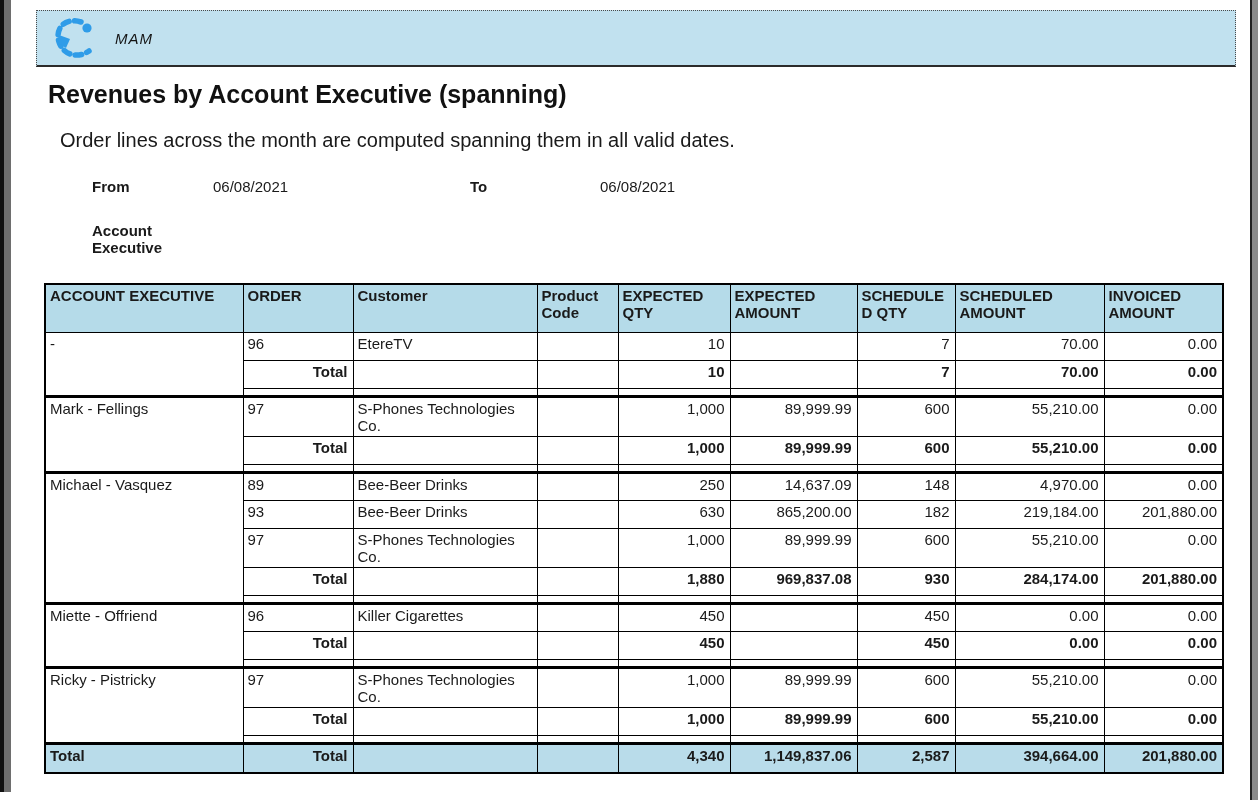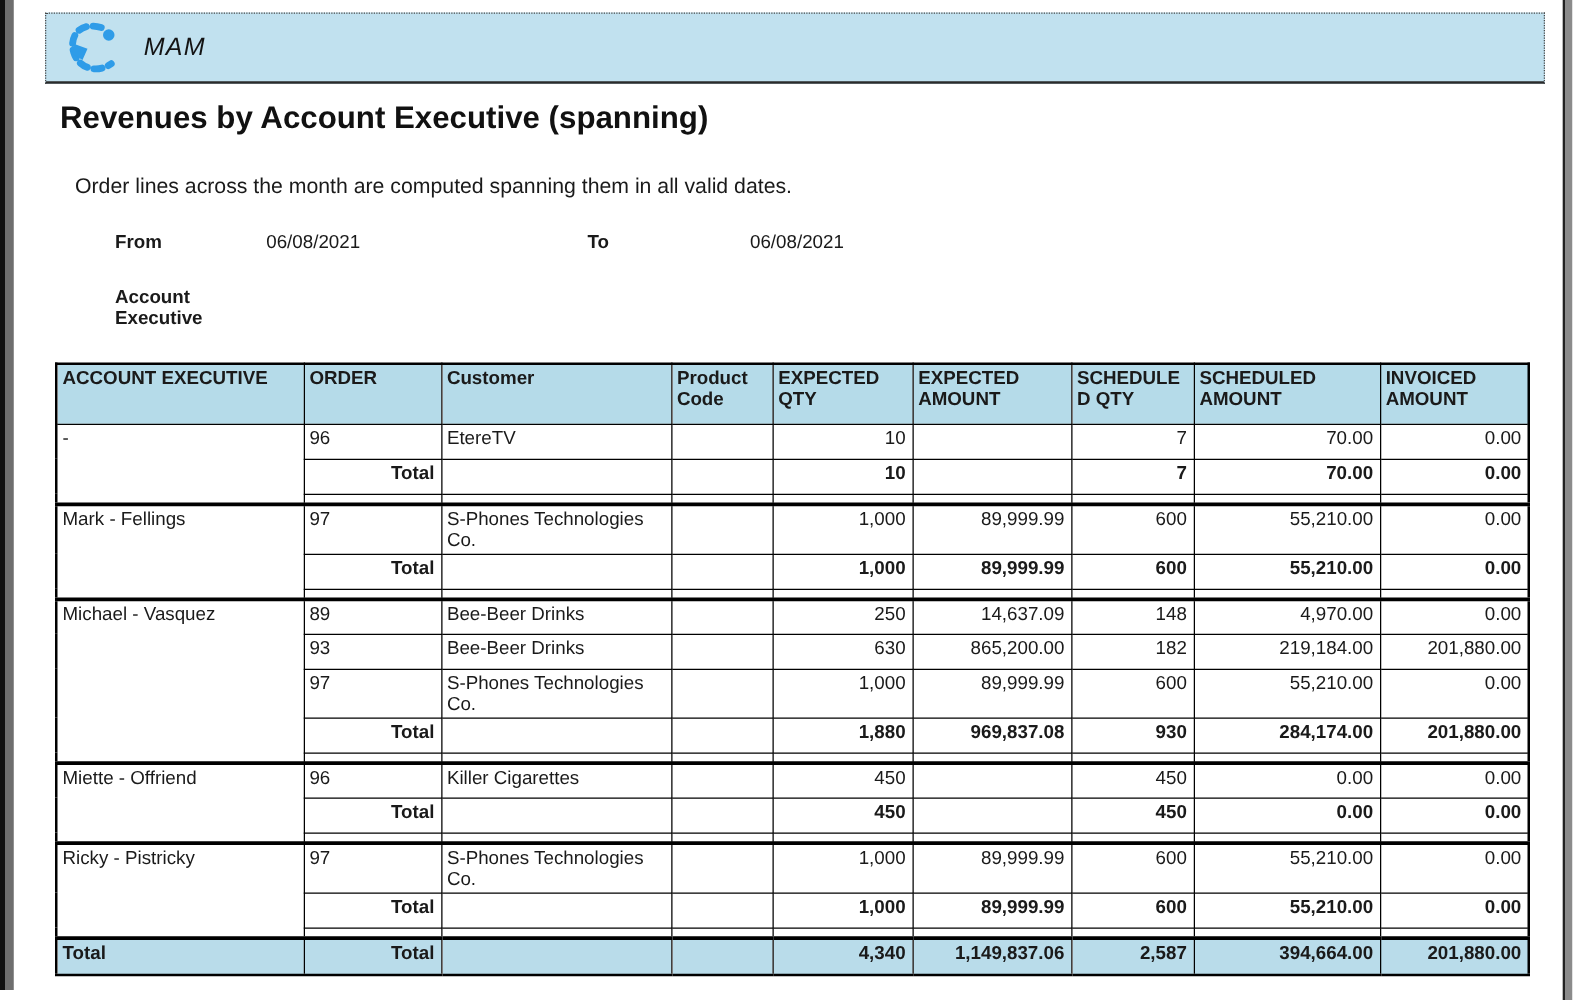--- a/index.html
+++ b/index.html
@@ -26,29 +26,29 @@
   .banner {
     margin: 10px 14px 0 21px;
     height: 57px;
     background: #c1e1ef;
     border: 1px dotted #4a4a4a;
     border-bottom: 2px solid #2b2b2b;
     display: flex; align-items: center;
     padding-left: 14px;
   }
   .logo { width: 46px; height: 46px; margin-right: 18px; }
-  .brand { font-style: italic; font-size: 20px; color: #141414; letter-spacing: 1px; }
+  .brand { font-style: italic; font-size: 15px; color: #141414; letter-spacing: 1px; }
 
   .report-title {
     margin: 13px 0 0 33px;
     font-size: 25px; font-weight: bold; color: #111;
   }
   .report-subtitle {
-    margin: 30px 0 0 45px;
-    font-size: 17px;
+    margin: 20px 0 0 45px;
+    font-size: 20px;
   }
 
   
   .filters { margin: 26px 0 1px 77px; font-size: 15px; }
   .filter-row { display: flex; margin-bottom: 27px; }
   .f-label { font-weight: bold; width: 121px; white-space: pre-line; }
   .f-value { width: 257px; }
   .f-label2 { font-weight: bold; width: 130px; }
 
   

